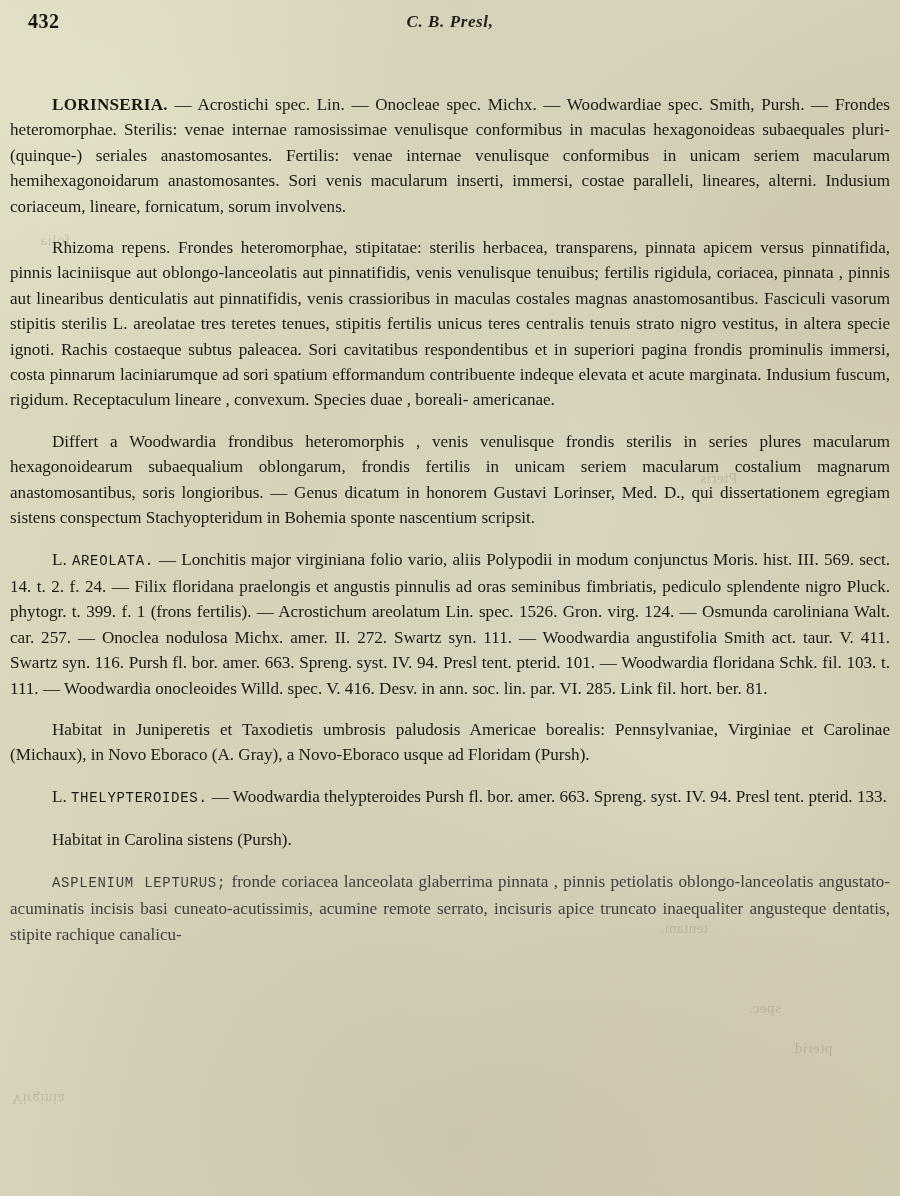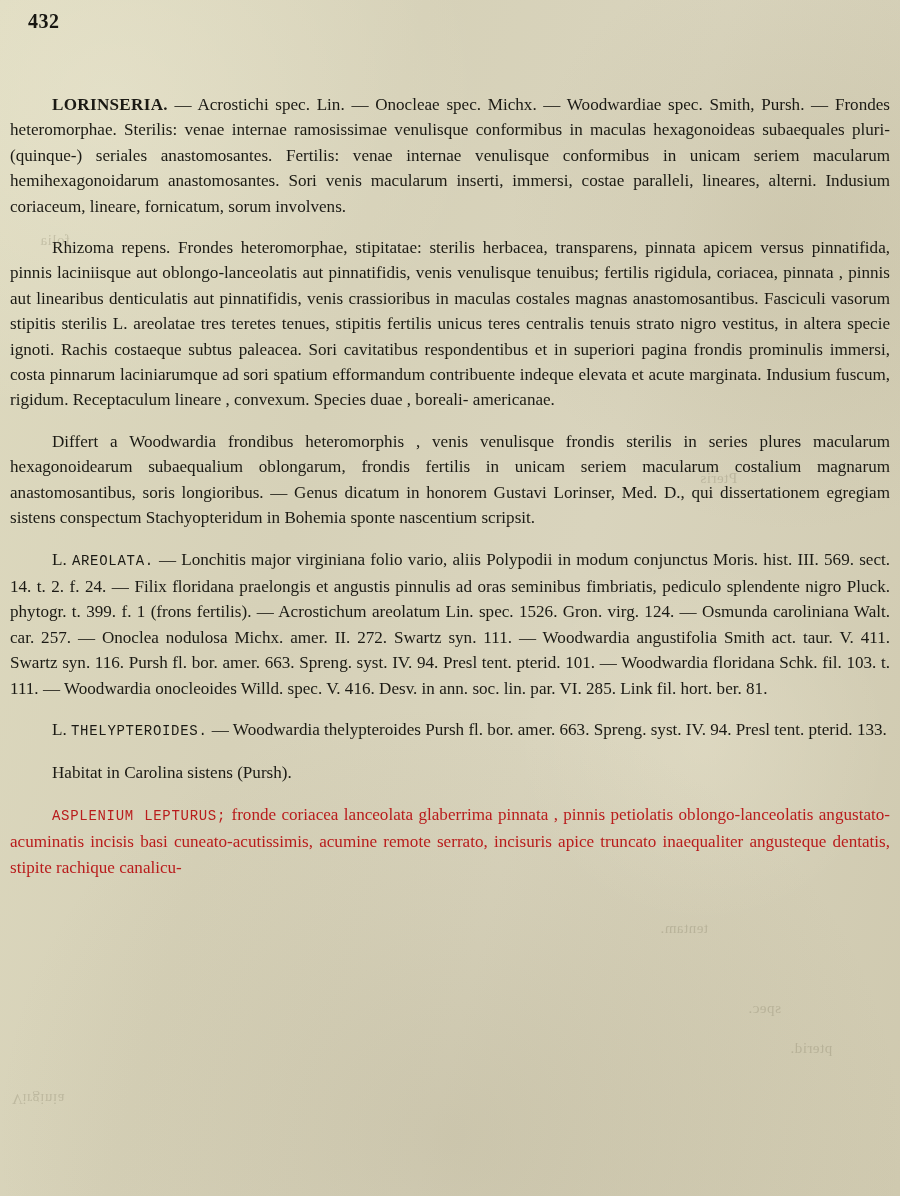--- a/index.html
+++ b/index.html
@@ -87,21 +87,21 @@
     letter-spacing: 0.7px;
     text-transform: uppercase;
     font-family: Liberation Mono, monospace;
   }
   .genus-head {
     font-weight: bold;
     letter-spacing: 0.3px;
   }
   
   .heavy {
-    color: #b91c1c;
+    color: #404040;
   }
   .lastblock {
     font-size: 17.1px;
     line-height: 25.6px;
   }
   
   .ghost {
     position: absolute;
     color: rgba(90, 84, 60, 0.20);
     font-family: "Liberation Serif", serif;
@@ -117,32 +117,34 @@
 </style>
 </head>
 <body>
 
 <div class="page"></div>
 
 <div class="content">
 
   <div class="header">
     <div class="folio">432</div>
+    <div class="running-head">C. B. Presl,</div>
   </div>
 
   <div class="body-text">
 
     <p class="indent"><span class="genus-head">LORINSERIA.</span><span id="p1body"> — Acrostichi spec. Lin. — Onocleae spec. Michx. — Woodwardiae spec. Smith, Pursh. — Frondes heteromorphae. Sterilis: venae internae ramosissimae venulisque conformibus in maculas hexagonoideas subaequales pluri- (quinque-) seriales anastomosantes. Fertilis: venae internae venulisque conformibus in unicam seriem macularum hemihexagonoidarum anastomosantes. Sori venis macularum inserti, immersi, costae paralleli, lineares, alterni. Indusium coriaceum, lineare, fornicatum, sorum involvens.</span></p>
 
     <p class="indent gap">Rhizoma repens. Frondes heteromorphae, stipitatae: sterilis herbacea, transparens, pinnata apicem versus pinnatifida, pinnis laciniisque aut oblongo-lanceolatis aut pinnatifidis, venis venulisque tenuibus; fertilis rigidula, coriacea, pinnata , pinnis aut linearibus denticulatis aut pinnatifidis, venis crassioribus in maculas costales magnas anastomosantibus. Fasciculi vasorum stipitis sterilis L. areolatae tres teretes tenues, stipitis fertilis unicus teres centralis tenuis strato nigro vestitus, in altera specie ignoti. Rachis costaeque subtus paleacea. Sori cavitatibus respondentibus et in superiori pagina frondis prominulis immersi, costa pinnarum laciniarumque ad sori spatium efformandum contribuente indeque elevata et acute marginata. Indusium fuscum, rigidum. Receptaculum lineare , convexum. Species duae , boreali- americanae.</p>
 
     <p class="indent gap">Differt a Woodwardia frondibus heteromorphis , venis venulisque frondis sterilis in series plures macularum hexagonoidearum subaequalium oblongarum, frondis fertilis in unicam seriem macularum costalium magnarum anastomosantibus, soris longioribus. — Genus dicatum in honorem Gustavi Lorinser, Med. D., qui dissertationem egregiam sistens conspectum Stachyopteridum in Bohemia sponte nascentium scripsit.</p>
 
     <p class="indent gap"><span>L.</span><span>&nbsp;</span><span class="scaps-manual">areolata.</span><span> — Lonchitis major virginiana folio vario, aliis Polypodii in modum conjunctus Moris. hist. III. 569. sect. 14. t. 2. f. 24. — Filix floridana praelongis et angustis pinnulis ad oras seminibus fimbriatis, pediculo splendente nigro Pluck. phytogr. t. 399. f. 1 (frons fertilis). — Acrostichum areolatum Lin. spec. 1526. Gron. virg. 124. — Osmunda caroliniana Walt. car. 257. — Onoclea nodulosa Michx. amer. II. 272. Swartz syn. 111. — Woodwardia angustifolia Smith act. taur. V. 411. Swartz syn. 116. Pursh fl. bor. amer. 663. Spreng. syst. IV. 94. Presl tent. pterid. 101. — Woodwardia floridana Schk. fil. 103. t. 111. — Woodwardia onocleoides Willd. spec. V. 416. Desv. in ann. soc. lin. par. VI. 285. Link fil. hort. ber. 81.</span></p>
 
+    <p class="indent gap">Habitat in Juniperetis et Taxodietis umbrosis paludosis Americae borealis: Pennsylvaniae, Virginiae et Carolinae (Michaux), in Novo Eboraco (A. Gray), a Novo-Eboraco usque ad Floridam (Pursh).</p>
 
     <p class="indent gap"><span>L.</span><span>&nbsp;</span><span class="scaps-manual">thelypteroides.</span><span> — Woodwardia thelypteroides Pursh fl. bor. amer. 663. Spreng. syst. IV. 94. Presl tent. pterid. 133.</span></p>
 
     <p class="indent gap">Habitat in Carolina sistens (Pursh).</p>
 
     <p class="indent gap lastblock heavy"><span class="scaps-manual">Asplenium lepturus;</span><span> fronde coriacea lanceolata glaberrima pinnata , pinnis petiolatis oblongo-lanceolatis angustato-acuminatis incisis basi cuneato-acutissimis, acumine remote serrato, incisuris apice truncato inaequaliter angusteque dentatis, stipite rachique canalicu-</span></p>
 
   </div>
 
   <div class="ghost" style="left:700px; top:470px;">Pteris</div>

